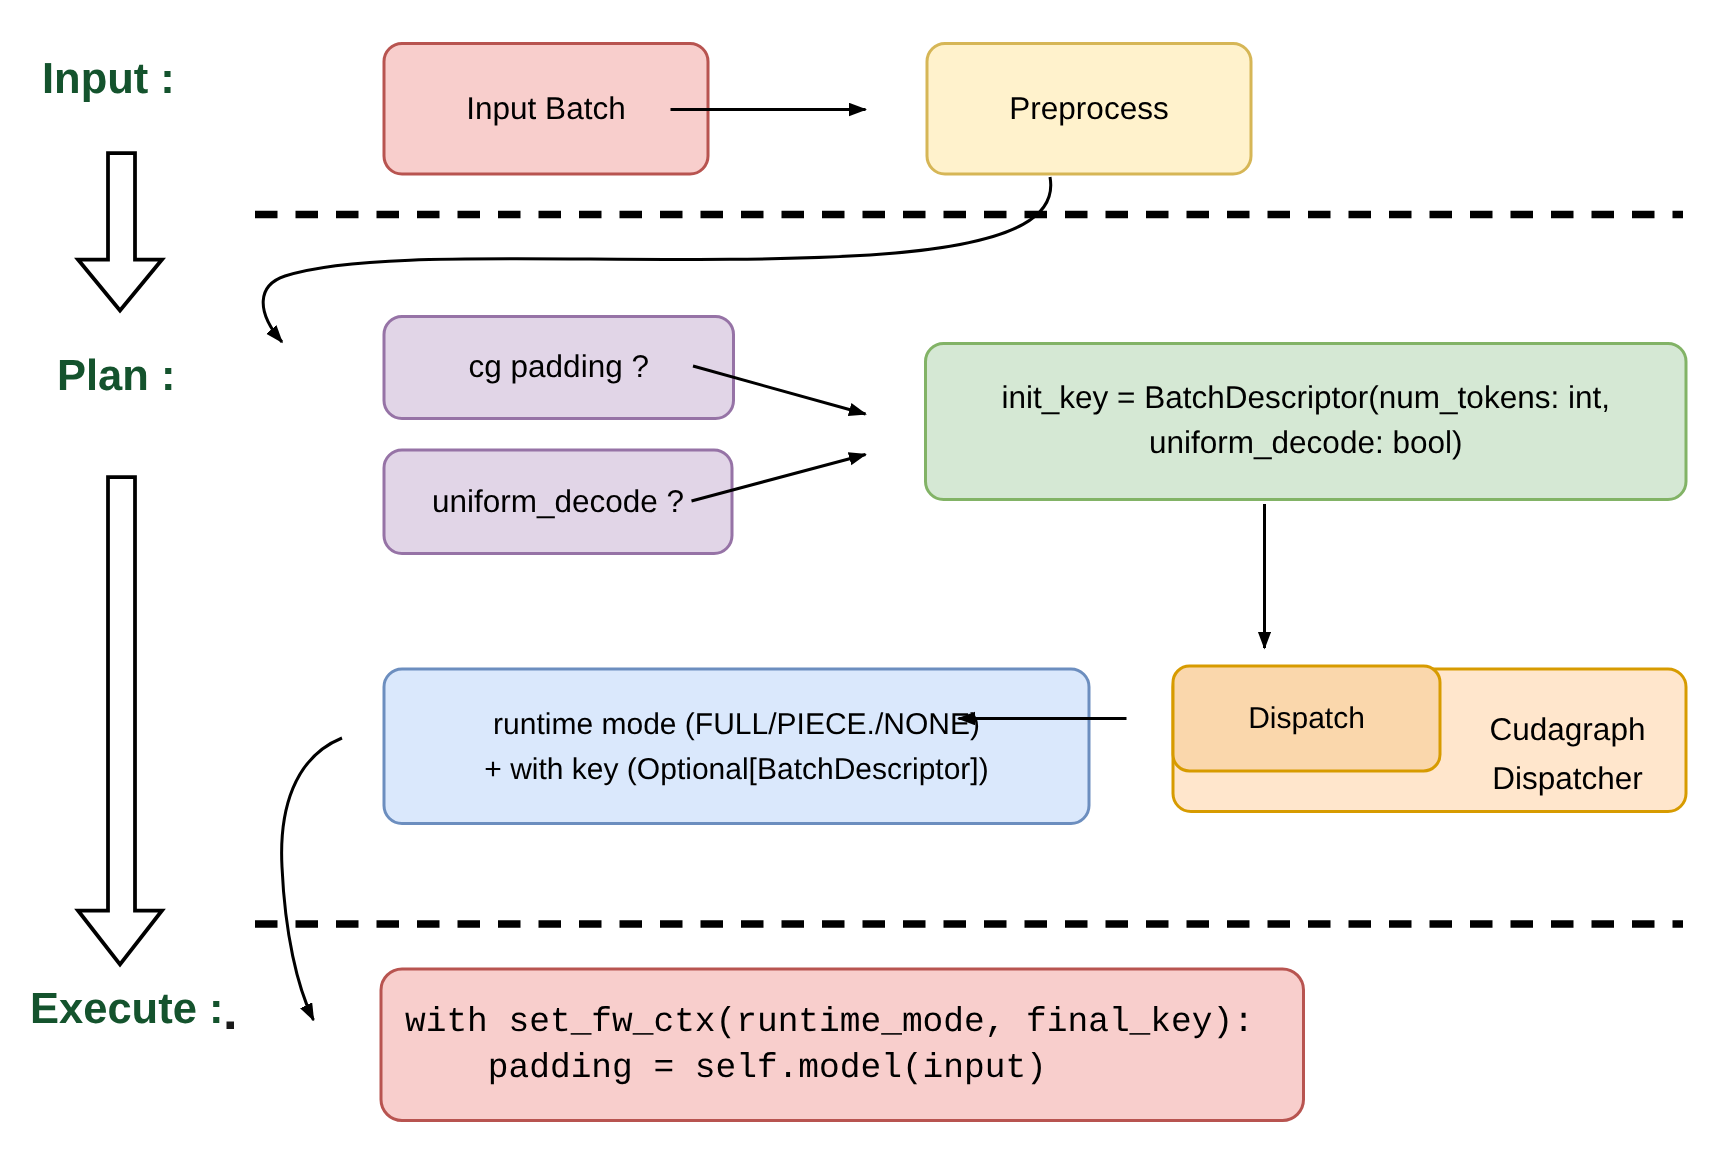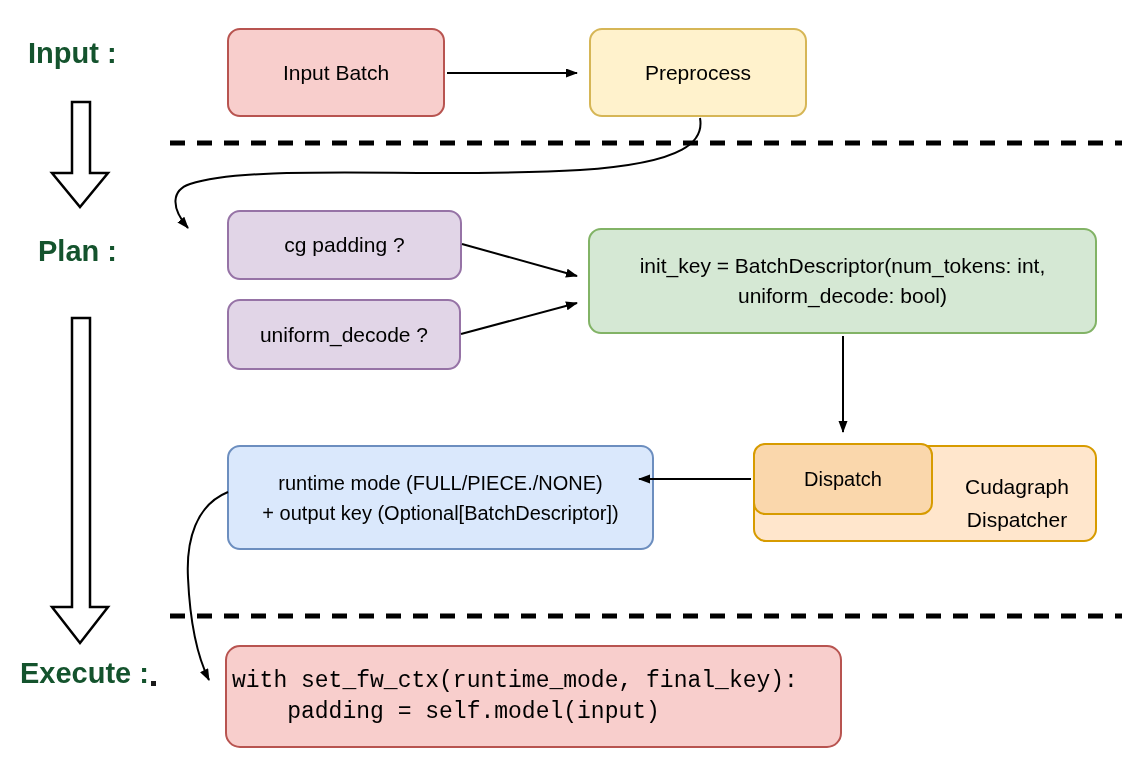--- a/index.html
+++ b/index.html
@@ -8,34 +8,34 @@
     font-family:"Liberation Sans", sans-serif; overflow:hidden;
   }
   .seclabel {
     position:absolute; font-size:29px; font-weight:bold; color:#14532d;
     white-space:nowrap; line-height:1.1;
   }
   .box {
     position:absolute; box-sizing:border-box; border-radius:13px;
     border:2px solid #000; display:flex; flex-direction:column;
     align-items:center; justify-content:center; text-align:center;
-    font-size:21px; color:#000; line-height:30px;
+    font-size:21px; color:#000; line-height:30px;margin-left:28px;
   }
   .box.red    { background:var(--red-fill,#f8cecc);    border-color:var(--red-stroke,#b85450); }
   .box.yellow { background:var(--yellow-fill,#fff2cc); border-color:var(--yellow-stroke,#d6b656); }
   .box.purple { background:var(--purple-fill,#e1d5e7); border-color:var(--purple-stroke,#9673a6); }
   .box.green  { background:var(--green-fill,#d5e8d4);  border-color:var(--green-stroke,#82b366); }
   .box.orange { background:var(--orange-fill,#ffe6cc); border-color:var(--orange-stroke,#d79b00); }
   .box.peach  { background:var(--peach-fill,#fad7ac);  border-color:var(--orange-stroke,#d79b00); }
   .box.blue   { background:var(--blue-fill,#dae8fc);   border-color:var(--blue-stroke,#6c8ebf); font-size:20px; line-height:30px; }
   .box.codebox {
     background:var(--red-fill,#f8cecc); border-color:var(--red-stroke,#b85450);
     border-radius:15px; align-items:flex-start; text-align:left;
     font-family:"Liberation Mono","DejaVu Sans Mono",monospace;
-    font-size:23px; line-height:31px; padding-left:5px;
+    font-size:23px; line-height:31px; padding-left:15px;
   }
   .codebox .line { white-space:pre; }
   .cud-text { position:absolute; left:180px; top:0; width:164px; height:100%;
     display:flex; flex-direction:column; align-items:center; justify-content:center;
     line-height:33px; padding-top:18px; box-sizing:border-box; }
   .svglayer { position:absolute; left:0; top:0; pointer-events:none; }
   .edge { stroke:#000; stroke-width:2; fill:none; }
   .dashline { stroke:#000; stroke-width:5; fill:none; stroke-dasharray:15 12; }
   .hollow-arrow { fill:#ffffff; stroke:#000; stroke-width:2.5; stroke-linejoin:miter; }
   .artifact { position:absolute; width:5px; height:5px; background:#1a1a1a; }
@@ -74,23 +74,23 @@
     <div class="cud-text">
       <span>Cudagraph</span>
       <span>Dispatcher</span>
     </div>
   </div>
 
   <div class="box peach" style="left:753px; top:443px; width:180px; height:72px; border-radius:12px; font-size:20px;">
     <span>Dispatch</span>
   </div>
 
-  <div class="box blue" style="left:227px; top:445px; width:427px; height:105px;">
+  <div class="box blue" style="left:227px; top:445px; width:472px; height:105px;">
     <span>runtime mode (FULL/PIECE./NONE)</span>
-    <span>+ output key (Optional[BatchDescriptor])</span>
+    <span>+ with key (Optional[BatchDescriptor])</span>
   </div>
 
   <div class="box codebox" style="left:225px; top:645px; width:617px; height:103px; justify-content:center;">
     <span class="line">with set_fw_ctx(runtime_mode, final_key):</span>
     <span class="line">    padding = self.model(input)</span>
   </div>
 
   <div class="artifact" style="left:151px; top:681px;"></div>
 
   <svg class="svglayer" width="1142" height="770" viewBox="0 0 1142 770">

